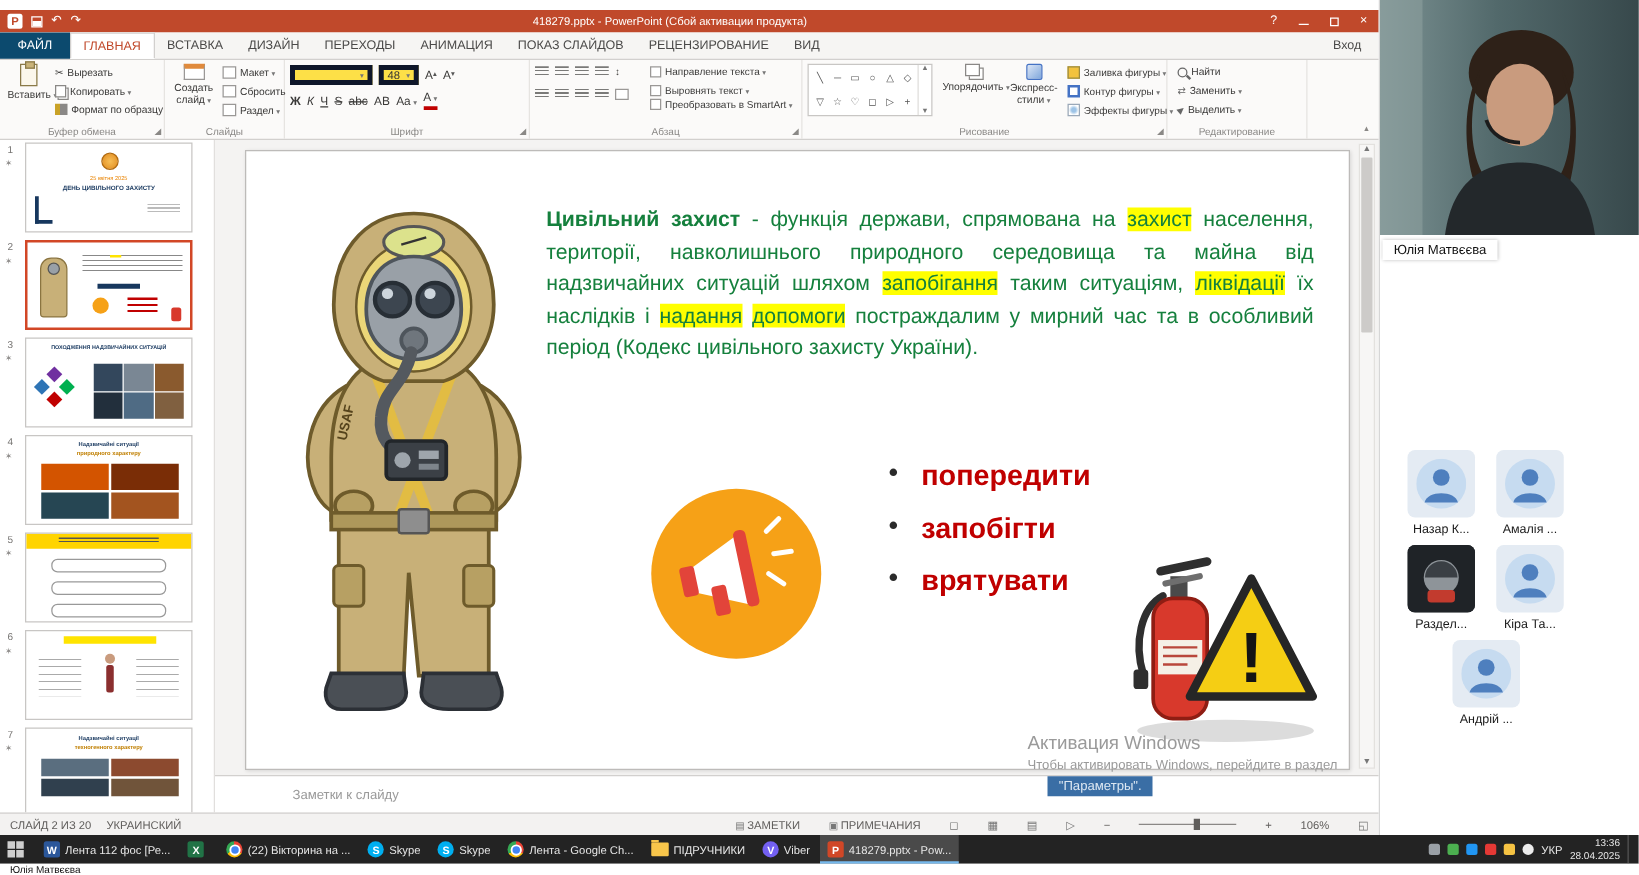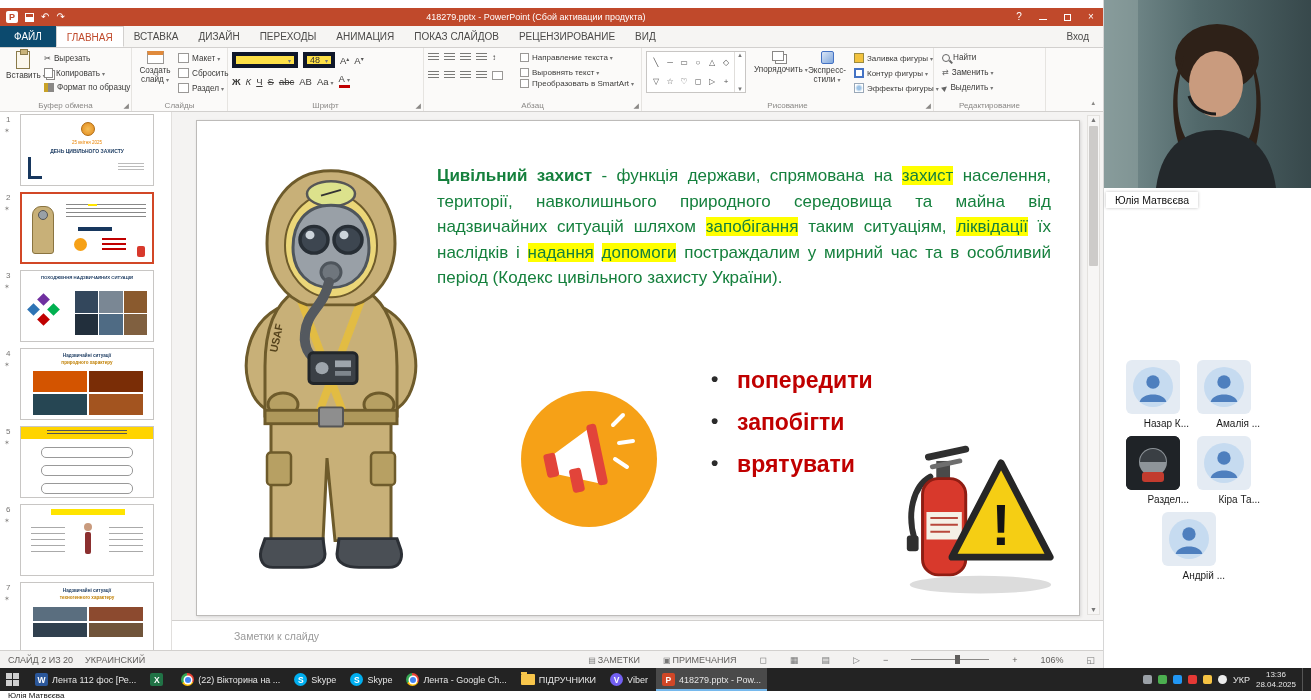--- a/index.html
+++ b/index.html
@@ -100,38 +100,38 @@
 .vico{font-size:9px;color:#777}
 .ztrack{width:78px;height:1px;background:#8A8886;position:relative;display:inline-block}
 .zthumb{position:absolute;left:44px;top:-4px;width:5px;height:9px;background:#605E5C}
 
 
 #conf{position:absolute;left:1103px;top:0;width:208px;height:668px;background:#fff;border-left:1px solid #D6D6D6}
 #webcam{position:absolute;left:0;top:0;width:208px;height:188px;overflow:hidden}
 #presname{position:absolute;left:2px;top:192px;background:#fff;box-shadow:0 0 3px rgba(0,0,0,.25);padding:2px 9px;font-size:10.5px;color:#111;white-space:nowrap}
 .tile{position:absolute;width:54px;height:54px;background:#E4EBF3;border-radius:6px;display:flex;align-items:center;justify-content:center;overflow:hidden}
 .tile.dark{background:#1F2327}
-.tname{position:absolute;font-size:10px;color:#1a1a1a;width:72px;text-align:right;white-space:nowrap;overflow:hidden}
+.tname{position:absolute;font-size:10px;color:#1a1a1a;width:72px;text-align:center;white-space:nowrap;overflow:hidden}
 
 
 #taskbar{position:absolute;left:0;top:668px;width:1311px;height:23px;background:#232323;display:flex;align-items:center;gap:2px;padding-left:2px}
 .winlogo{width:14px;height:14px;display:grid;grid-template-columns:6px 6px;gap:1px;margin:0 7px 0 4px}
 .winlogo span{background:#CFCFCF;width:6px;height:6px;display:block}
 .titem{height:23px;display:flex;align-items:center;gap:4px;padding:0 6px;font-size:9px;color:#E6E6E6;white-space:nowrap;overflow:hidden;max-width:132px;flex:none}
 .titem.active{background:#4A4A4A;box-shadow:inset 0 -2px 0 #76B9ED}
 .appic{width:13px;height:13px;border-radius:2px;color:#fff;font-size:8.5px;font-weight:bold;display:flex;align-items:center;justify-content:center;flex:none}
 .ic-word{background:#2B579A}.ic-excel{background:#217346}.ic-ppt{background:#D04727}
 .ic-skype{background:#00AFF0;border-radius:50%}.ic-viber{background:#7360F2;border-radius:50%}
 .ic-chrome{width:13px;height:13px;border-radius:50%;background:conic-gradient(#EA4335 0 33%,#FBBC05 0 66%,#34A853 0 100%);position:relative;flex:none}
 .ic-chrome::after{content:"";position:absolute;left:3.5px;top:3.5px;width:6px;height:6px;border-radius:50%;background:#4285F4;box-shadow:0 0 0 1.5px #fff}
 .ic-folder{width:14px;height:11px;background:#F8C64B;border-radius:1px;position:relative;flex:none}
 .ic-folder::before{content:"";position:absolute;left:0;top:-2px;width:6px;height:2px;background:#F8C64B}
 .tray{margin-left:auto;display:flex;align-items:center;gap:6px;padding-right:4px;color:#E6E6E6;font-size:9px}
 .tico{width:9px;height:9px;border-radius:2px;flex:none}
-.ttime{text-align:center;font-size:8px;line-height:1.2;color:#E6E6E6}
+.ttime{text-align:right;font-size:8px;line-height:1.2;color:#E6E6E6}
 .desk{width:5px;height:23px;border-left:1px solid #555;flex:none}
 #strip{position:absolute;left:0;top:691px;width:1311px;height:9px;background:#fff}
 #strip span{position:absolute;left:8px;top:0;font-size:8px;line-height:9px;color:#111}
 </style>
 </head>
 <body>
 
 <div id="screen">
 
   <div id="titlebar">
@@ -514,20 +514,25 @@
       </div>
     </div>
 
     <div id="vscroll">
       <span>▲</span>
       <span class="sthumb"></span>
       <span class="sdown">▼</span>
     </div>
   </div>
 
+  <div id="wm">
+    <div class="wm1">Активация Windows</div>
+    <div class="wm2">Чтобы активировать Windows, перейдите в раздел</div>
+    <span class="wm3">"Параметры".</span>
+  </div>
 
   <div id="notesbar">
     <span>Заметки к слайду</span>
   </div>
 
   <div id="statusbar">
     <span>СЛАЙД 2 ИЗ 20</span>
     <span>УКРАИНСКИЙ</span>
     <div class="sb-right">
       <span><span class="sb-ico">▤</span><span>ЗАМЕТКИ</span></span>

